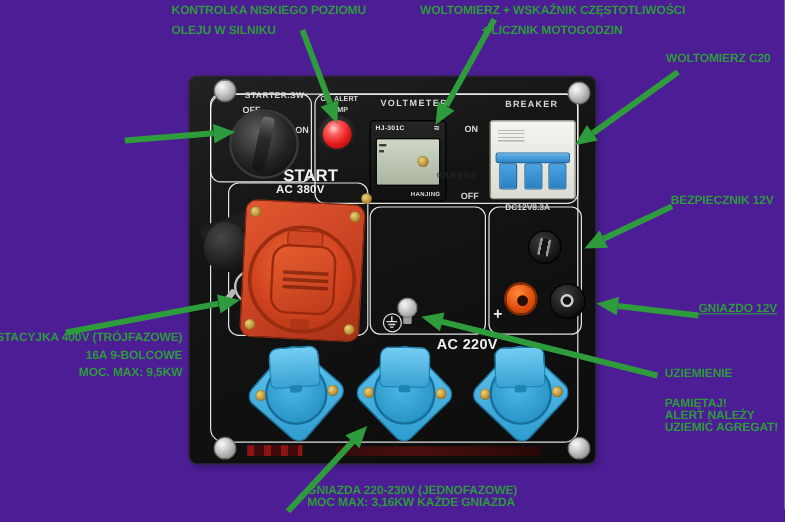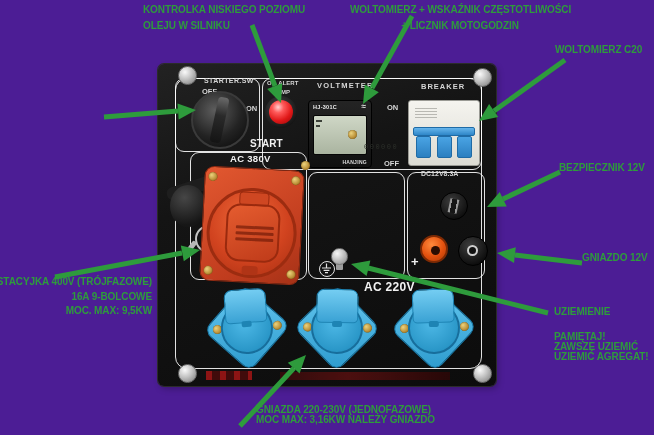--- a/index.html
+++ b/index.html
@@ -137,60 +137,60 @@
   <div class="glabel" style="left:350px;top:2px;width:220px;text-align:center;">
     <div>WOLTOMIERZ + WSKAŹNIK CZĘSTOTLIWOŚCI</div>
     <div>+ LICZNIK MOTOGODZIN</div>
   </div>
 
   <div class="glabel" style="left:555px;top:44px;">WOLTOMIERZ C20</div>
 
 
   <div class="glabel" style="left:559px;top:162px;">BEZPIECZNIK 12V</div>
 
-  <div class="glabel" style="left:582px;top:252px;">GNIAZDO 12V</div>
+  <div class="glabel" style="left:582px;top:252px;text-decoration:underline;">GNIAZDO 12V</div>
 
   <div class="glabel lh15" style="right:502px;top:275px;text-align:right;">
     <div>STACYJKA 400V (TRÓJFAZOWE)</div>
     <div>16A 9-BOLCOWE</div>
     <div>MOC. MAX: 9,5KW</div>
   </div>
 
   <div class="glabel lh10" style="left:554px;top:307px;">
     <div>UZIEMIENIE</div>
     <div class="tight" style="margin-top:15px;">
       <div>PAMIĘTAJ!</div>
-      <div>ZAWSZE UZIEMIĆ</div>
+      <div>ALERT NALEŻY</div>
       <div>UZIEMIĆ AGREGAT!</div>
     </div>
   </div>
 
   <div class="glabel lh10" style="left:256px;top:405px;">
     <div>GNIAZDA 220-230V (JEDNOFAZOWE)</div>
-    <div>MOC MAX: 3,16KW NALEŻY GNIAZDO</div>
+    <div>MOC MAX: 3,16KW KAŻDE GNIAZDA</div>
   </div>
 
   <div class="panel">
 
     <div class="obox" style="left:17px;top:14px;width:305px;height:289px;border-radius:12px;"></div>
     <div class="obox" style="left:17px;top:14px;width:83px;height:72px;"></div>
     <div class="obox" style="left:104px;top:14px;width:218px;height:90px;"></div>
     <div class="obox" style="left:32px;top:88px;width:115px;height:126px;"></div>
     <div class="obox" style="left:150px;top:108px;width:95px;height:105px;"></div>
     <div class="obox" style="left:249px;top:108px;width:76px;height:105px;"></div>
 
     <div class="bolt" style="left:20px;top:2px;"></div>
     <div class="bolt" style="left:315px;top:4px;"></div>
     <div class="bolt" style="left:20px;top:300px;"></div>
     <div class="bolt" style="left:315px;top:300px;"></div>
 
     <div class="ptxt" style="left:46px;top:13px;font-size:7px;letter-spacing:.4px;">STARTER.SW</div>
     <div class="ptxt" style="left:44px;top:23px;font-size:7.5px;">OFF</div>
     <div class="ptxt" style="left:88px;top:40px;font-size:7.5px;">ON</div>
-    <div class="ptxt" style="left:92px;top:74px;font-size:10px;color:#f0f0f0;">START</div>
+    <div class="ptxt" style="left:78px;top:74px;font-size:14px;color:#f0f0f0;">START</div>
     <div class="ptxt" style="left:109px;top:16px;font-size:6px;">OIL ALERT</div>
     <div class="ptxt" style="left:115px;top:25px;font-size:6px;">LAMP</div>
     <div class="ptxt" style="left:159px;top:17px;font-size:7.5px;letter-spacing:1.2px;">VOLTMETER</div>
     <div class="ptxt" style="left:263px;top:18px;font-size:7.5px;letter-spacing:1px;">BREAKER</div>
     <div class="ptxt" style="left:229px;top:39px;font-size:7.5px;">ON</div>
     <div class="ptxt" style="left:226px;top:95px;font-size:7.5px;">OFF</div>
     <div class="ptxt" style="left:263px;top:106px;font-size:7px;">DC12V8.3A</div>
     <div class="ptxt" style="left:253px;top:190px;font-size:13px;color:#efefef;">+</div>
     <div class="ptxt" style="left:306px;top:190px;font-size:13px;color:#efefef;">−</div>
     <div class="ptxt" style="left:72px;top:89px;font-size:9.5px;color:#f2f2f2;letter-spacing:.3px;">AC 380V</div>

